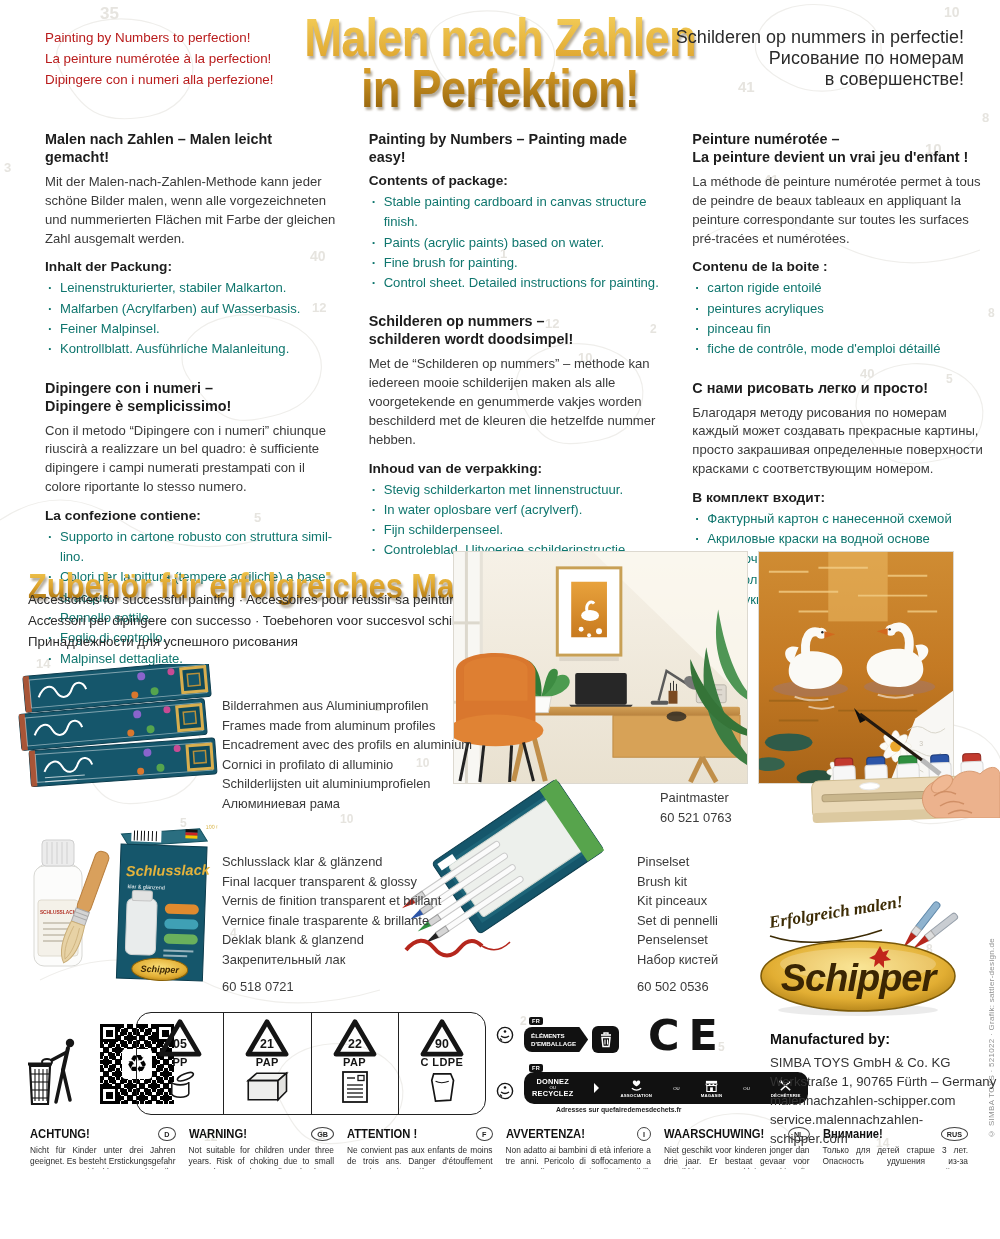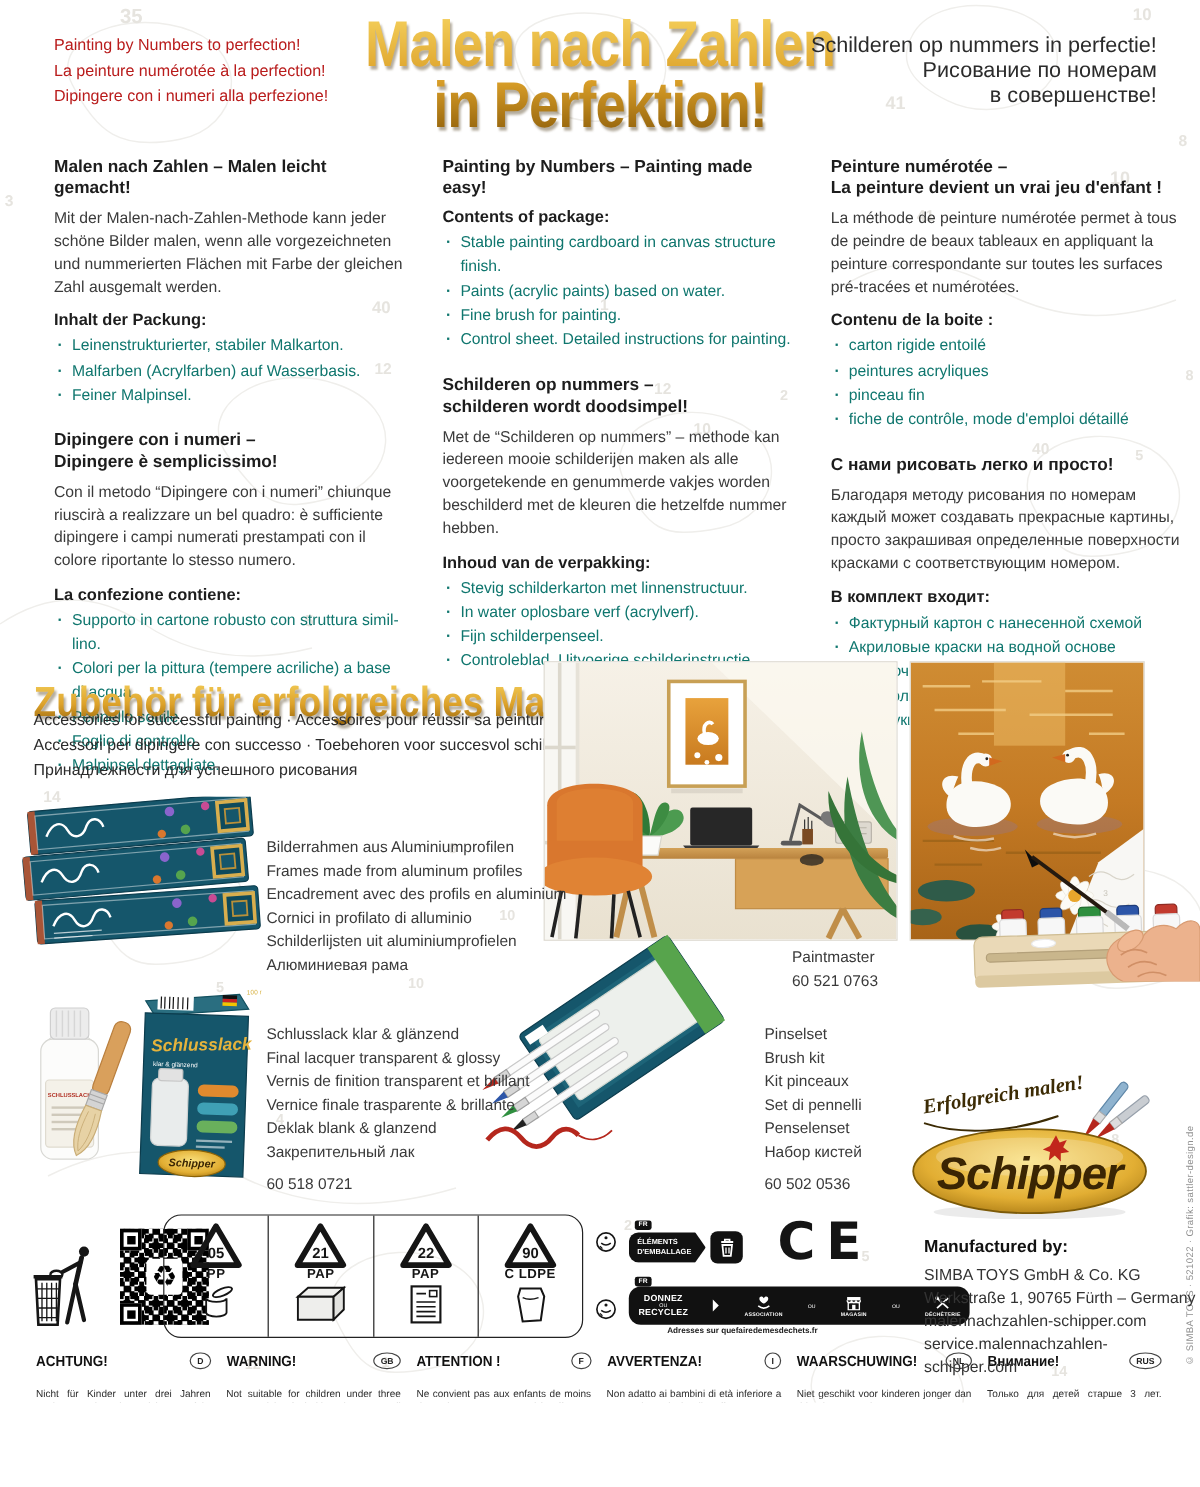--- a/index.html
+++ b/index.html
@@ -90,21 +90,21 @@
   .b2-note{position:absolute;left:32px;top:42px;font-size:6.8px;font-weight:bold;color:#222}
 
   .ce{position:absolute;left:648px;top:1010px;font-family:"DejaVu Sans",sans-serif;font-size:43px;
       font-weight:bold;letter-spacing:9px;color:#141414;z-index:1}
   .manufacturer{position:absolute;left:770px;top:1030px;font-size:13.2px;line-height:19px;color:#333;z-index:2}
   .manufacturer h5{font-size:14.4px;margin:0 0 4px;color:#111}
 
   
   .warnings{position:absolute;left:30px;top:1127px;width:938px;display:grid;
             grid-template-columns:repeat(6,1fr);column-gap:13px;z-index:1}
-  .warn-head{display:flex;justify-content:space-between;align-items:center;margin-bottom:15px}
+  .warn-head{display:flex;justify-content:space-between;align-items:center;margin-bottom:4px}
   .warn-title{font-size:12.2px;font-weight:bold;color:#111;transform:scaleX(.92);transform-origin:left;white-space:nowrap}
   .warn-code{border:1.1px solid #444;border-radius:50%;font-size:7.2px;padding:1.5px 5px;font-weight:bold;color:#222}
   .warn p{margin:0;font-size:8.35px;line-height:1.33;text-align:justify;color:#2e2e2e}
 
   .side-note{position:absolute;right:4px;top:938px;writing-mode:vertical-rl;transform:rotate(180deg);
              font-size:8px;color:#909090;letter-spacing:.3px;z-index:1}
 </style>
 </head>
 <body>
 
@@ -185,20 +185,21 @@
   <section class="cols">
     <div class="col">
       <div class="sec">
         <h3>Malen nach Zahlen – Malen leicht gemacht!</h3>
         <p>Mit der Malen-nach-Zahlen-Methode kann jeder schöne Bilder malen, wenn alle vorgezeichneten und nummerierten Flächen mit Farbe der gleichen Zahl ausgemalt werden.</p>
         <h4>Inhalt der Packung:</h4>
         <ul>
             <li>Leinenstrukturierter, stabiler Malkarton.</li>
             <li>Malfarben (Acrylfarben) auf Wasserbasis.</li>
             <li>Feiner Malpinsel.</li>
+            <li>Kontrollblatt. Ausführliche Malanleitung.</li>
           </ul>
       </div>
       <div class="sec">
         <h3>Dipingere con i numeri –
 Dipingere è semplicissimo!</h3>
         <p>Con il metodo “Dipingere con i numeri” chiunque riuscirà a realizzare un bel quadro: è sufficiente dipingere i campi numerati prestampati con il colore riportante lo stesso numero.</p>
         <h4>La confezione contiene:</h4>
         <ul>
             <li>Supporto in cartone robusto con struttura simil-lino.</li>
             <li>Colori per la pittura (tempere acriliche) a base di acqua.</li>

